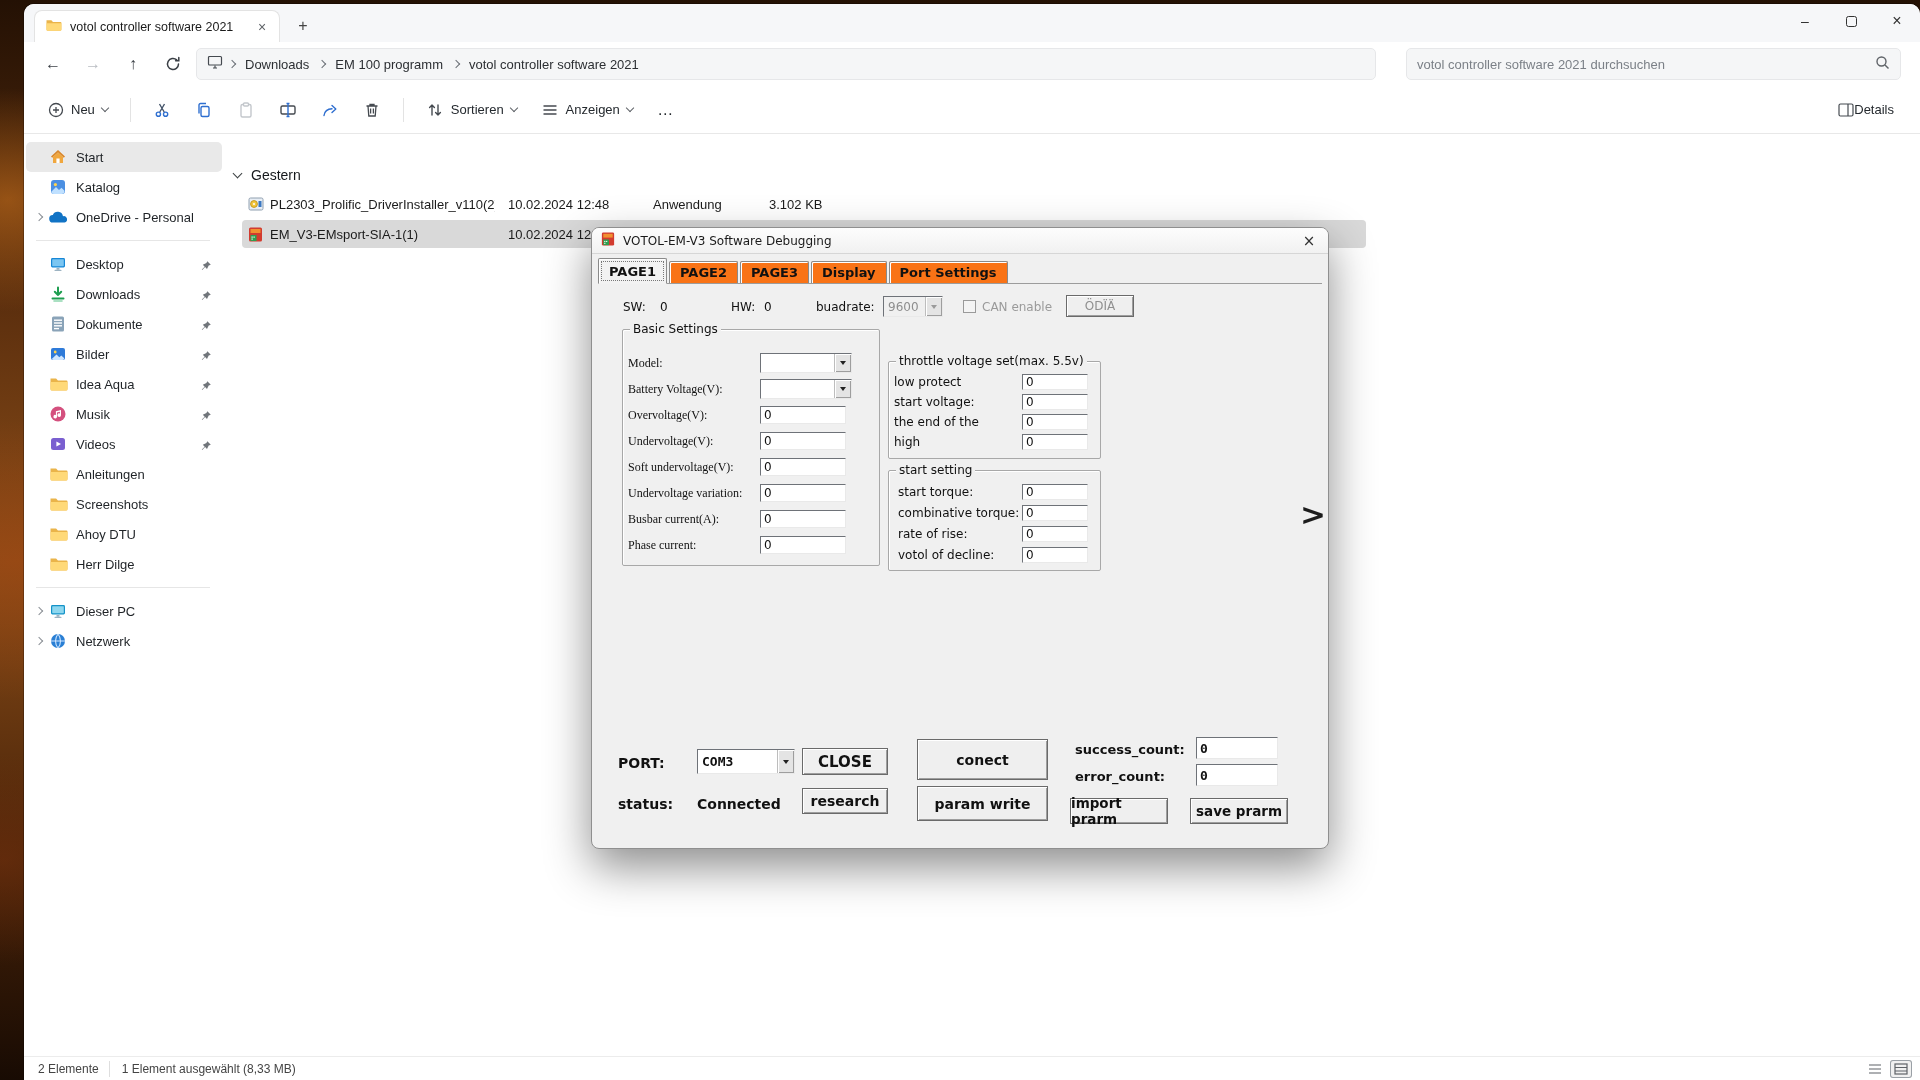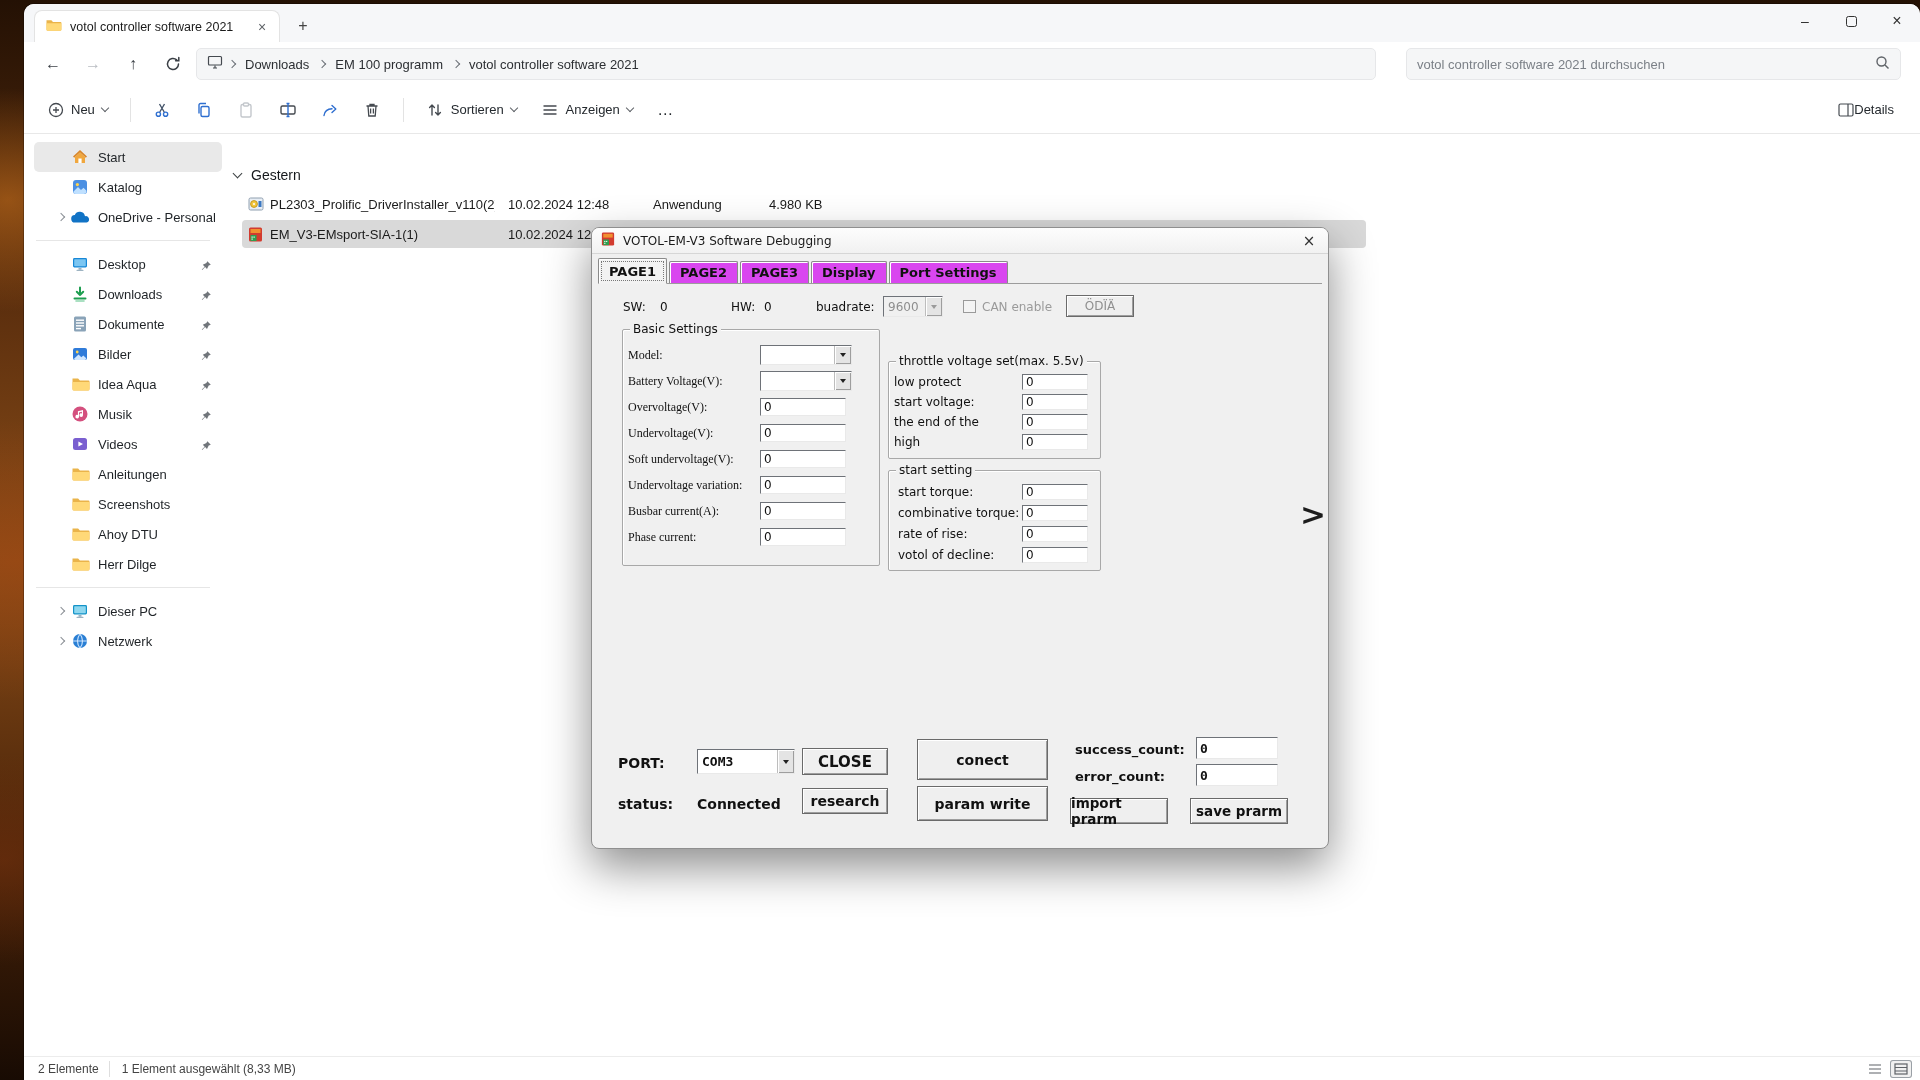--- a/index.html
+++ b/index.html
@@ -44,21 +44,21 @@
   .toolbar{height:48px; background:#fff; border-bottom:1px solid #e8e8e8; display:flex; align-items:center; padding:0 14px; gap:4px; flex:none; position:relative;}
   .tbtn{height:36px; display:flex; align-items:center; gap:7px; padding:0 10px; border-radius:5px; color:#24292e; font-size:13px;}
   .tico{width:38px; height:36px; display:flex; align-items:center; justify-content:center; border-radius:5px;}
   .tdiv{width:1px; height:24px; background:#e3e3e3; margin:0 8px;}
   .caret-sm{width:6px;height:6px;border-right:1.3px solid #5f6368;border-bottom:1.3px solid #5f6368;transform:rotate(45deg);margin-top:-3px;}
   .tb-right{position:absolute; right:16px; display:flex; align-items:center; gap:0; font-size:13px; color:#24292e; height:36px; padding:0 10px; border-radius:5px;}
   .more{font-size:16px; letter-spacing:1px; color:#24292e;}
 
   .content{flex:1; display:flex; min-height:0;}
   .sidebar{width:202px; flex:none; padding:8px 4px 0 0; overflow:hidden;}
-  .sitem{height:30px; display:flex; align-items:center; border-radius:5px; margin:0 0 0 10px; position:relative; padding-left:20px;}
+  .sitem{height:30px; display:flex; align-items:center; border-radius:5px; margin:0 0 0 2px; position:relative; padding-left:6px;}
   .sitem.selected{background:#e9e9e9;}
   .s-chev{width:14px; flex:none; display:flex; align-items:center; justify-content:center;}
   .s-ico{width:24px; flex:none; display:flex; align-items:center; justify-content:center;}
   .s-label{font-size:13px; color:#1f2327; margin-left:6px; white-space:nowrap;}
   .s-pin{position:absolute; right:10px; top:9px;}
   .sdiv{height:1px; background:#e6e6e6; margin:8px 12px;}
 
   .filepane{flex:1; position:relative; padding-top:8px;}
   .cols{height:30px; position:relative; font-size:13px; color:#4c4f53;}
   .col{position:absolute; top:0; height:26px; display:flex; align-items:center; border-right:1px solid #eceaea; padding-left:7px;}
@@ -88,21 +88,21 @@
 
   
   .dialog{position:absolute; left:591px; top:227px; width:738px; height:622px; background:#f0f0f0;
           border:1px solid #8f8f8f; border-radius:8px; box-shadow:0 18px 46px rgba(0,0,0,.45);
           font-family:"DejaVu Sans",sans-serif; font-size:12px; color:#111; overflow:hidden;}
   .dtitle{height:26px; background:linear-gradient(#fdfdfd,#f1f1f1); border-bottom:1px solid #d6d6d6;
           display:flex; align-items:center; padding:0 8px; gap:7px;}
   .dtitle-text{font-size:12px; color:#1a1a1a; flex:1;}
   .dclose{width:22px; height:20px; display:flex; align-items:center; justify-content:center; font-size:15px; color:#333;}
   .dtabs{position:absolute; left:6px; top:30px; right:6px; height:26px; display:flex; align-items:flex-end; border-bottom:1px solid #9c9c9c;}
-  .vtab{height:22px; padding:0 10px; display:flex; align-items:center; background:#d946ef; border:1px solid #8a8a8a; border-bottom:none;
+  .vtab{height:22px; padding:0 10px; display:flex; align-items:center; background:#f97316; border:1px solid #8a8a8a; border-bottom:none;
         border-radius:2px 2px 0 0; font-weight:bold; font-size:13px; margin-right:2px; box-shadow:inset 1px 1px 0 #fff;}
   .vtab.active{height:26px; background:#f2f2f2; margin-bottom:-1px; border-bottom:1px solid #f2f2f2; outline:1px dotted #777; outline-offset:-4px;}
 
   .dlabel{position:absolute; white-space:nowrap;}
   .tb{background:#fff; border:1px solid; border-color:#6e7278 #e9e9e9 #e9e9e9 #6e7278; font-family:"DejaVu Sans",sans-serif;
       font-size:12px; padding:0 3px; outline:none; color:#111;}
   .btn3d{background:#efefef; border:1px solid #6a6a6a; box-shadow:inset 1px 1px 0 #fff, inset -1px -1px 0 #9e9e9e;
          display:flex; align-items:center; justify-content:center; font-family:"DejaVu Sans",sans-serif; color:#111;}
   .combo{display:flex; background:#fff; border:1px solid; border-color:#6e7278 #e9e9e9 #e9e9e9 #6e7278; align-items:stretch;}
   .combo .val{flex:1; display:flex; align-items:center; padding:0 4px; font-size:12px;}
@@ -481,21 +481,21 @@
           <svg width="18" height="18" viewBox="0 0 18 18">
               <rect x="2" y="3" width="14" height="12" rx="1.5" fill="#e8eef5" stroke="#90a0b0"></rect>
               <circle cx="7" cy="9" r="3.4" fill="#f3c73d" stroke="#c79a20"></circle>
               <circle cx="7" cy="9" r="1" fill="#fff"></circle>
               <rect x="11.5" y="6" width="3" height="6" fill="#3b78c2"></rect>
             </svg>
         </span>
         <span class="fcell f-name">PL2303_Prolific_DriverInstaller_v110(2)</span>
         <span class="fcell f-date">10.02.2024 12:48</span>
         <span class="fcell f-type">Anwendung</span>
-        <span class="fcell f-size">4.980 KB</span>
+        <span class="fcell f-size">3.102 KB</span>
       </div>
       <div class="frow selected">
         <span class="fcell f-ico">
           <svg width="17" height="17" viewBox="0 0 17 17">
               <rect x="2" y="1.5" width="13" height="14" rx="1.5" fill="#d23b2f"></rect>
               <rect x="3.5" y="3" width="10" height="4" fill="#f1902f"></rect>
               <rect x="3.5" y="9" width="6" height="6" fill="#2f9e4f"></rect>
               <rect x="4.5" y="10.5" width="1.2" height="1.2" fill="#fff"></rect>
               <rect x="6.5" y="10.5" width="1.2" height="1.2" fill="#fff"></rect>
               <rect x="4.5" y="12.5" width="1.2" height="1.2" fill="#fff"></rect>
@@ -558,21 +558,21 @@
   <div class="combo disabled" style="position:absolute; left:291px; top:68px; width:60px; height:21px;">
     <span class="val">9600</span>
     <span class="arrow">
         <span class="tri"></span>
       </span>
   </div>
   <span class="checkbox" style="position:absolute; left:371px; top:72px;"></span>
   <span class="dlabel" style="left:390px; top:72px; color:#9a9a9a;">CAN enable</span>
   <div class="btn3d" style="position:absolute; left:474px; top:67px; width:68px; height:22px; color:#8f8f8f; font-size:12px;">ÖDÏÄ</div>
 
-  <div class="grp basic" style="left:30px; top:101px; width:258px; height:237px; padding-top:12px;">
+  <div class="grp basic" style="left:30px; top:101px; width:258px; height:237px; padding-top:20px;">
     <span class="legend">Basic Settings</span>
     <div class="grow">
       <span class="lbl">Model:</span>
       <div class="combo" style="width:92px; height:20px;">
         <span class="val"></span>
         <span class="arrow">
             <span class="tri"></span>
           </span>
       </div>
     </div>

